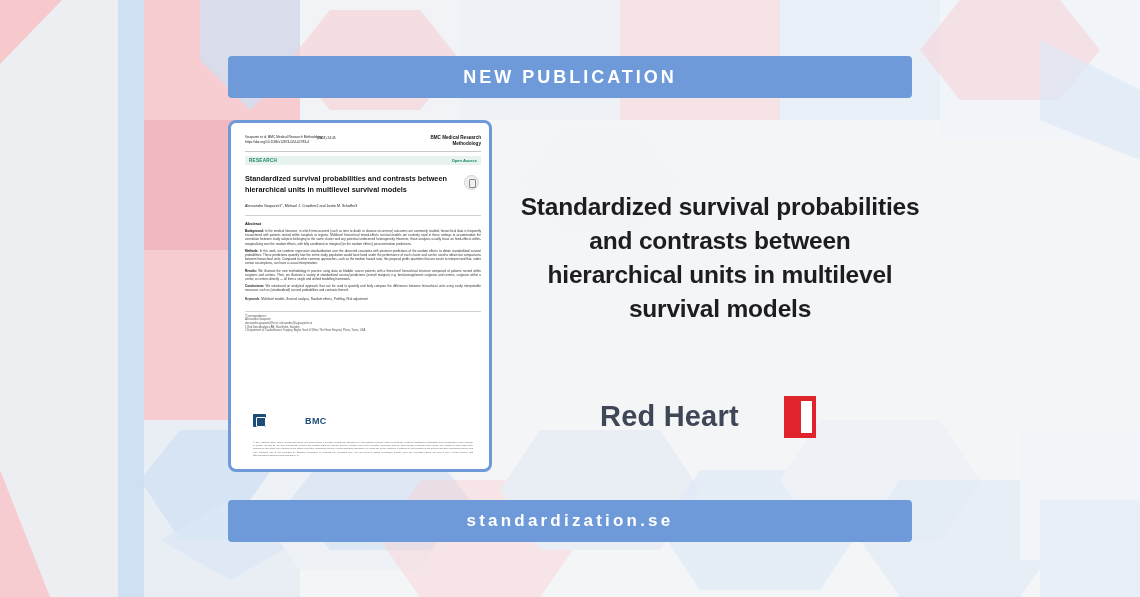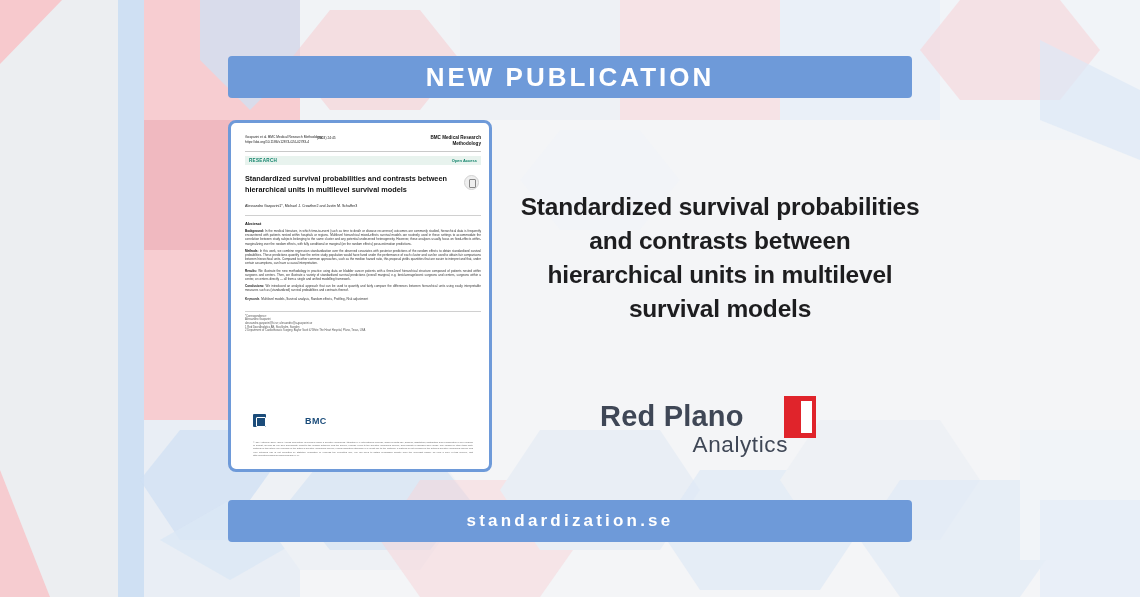--- a/index.html
+++ b/index.html
@@ -11,21 +11,21 @@
   }
   
   #bg{position:absolute;inset:0;overflow:hidden;background:#f4f5f7;}
   #bg svg{display:block;width:1140px;height:597px;}
 
   
   .banner{
     position:absolute;left:228px;width:684px;height:42px;
     background:#6e9ad9;border-radius:4px;
     display:flex;align-items:center;justify-content:center;
-    color:#ffffff;letter-spacing:3px;font-size:26px;font-weight:bold;
+    color:#ffffff;letter-spacing:3px;font-size:18px;font-weight:bold;
   }
   #banner-top{top:56px;}
   #banner-bottom{top:500px;font-size:17px;letter-spacing:3.2px;font-weight:bold;}
 
   
   #paper-card{
     position:absolute;left:228px;top:120px;width:264px;height:352px;
     background:#ffffff;border:3px solid #6e9ad9;border-radius:8px;
     box-sizing:border-box;overflow:hidden;
   }
@@ -195,22 +195,21 @@
       <span class="txt">BMC</span>
     </div>
 
     <div class="pg-legal">© The Author(s) 2024. Open Access This article is licensed under a Creative Commons Attribution 4.0 International License, which permits use, sharing, adaptation, distribution and reproduction in any medium or format, as long as you give appropriate credit to the original author(s) and the source, provide a link to the Creative Commons licence, and indicate if changes were made. The images or other third party material in this article are included in the article's Creative Commons licence, unless indicated otherwise in a credit line to the material. If material is not included in the article's Creative Commons licence and your intended use is not permitted by statutory regulation or exceeds the permitted use, you will need to obtain permission directly from the copyright holder. To view a copy of this licence, visit http://creativecommons.org/licenses/by/4.0/.</div>
   </div>
 </div>
 
 <div id="pub-title">Standardized survival probabilities and contrasts between hierarchical units in multilevel survival models</div>
 
 <div id="logo">
-  <div class="l1">Red Plano</div>
-  <div class="l2">Analytics</div>
+  <div class="l1">Red Heart</div>
   <div class="mark">
     <div class="outer"></div>
     <div class="inner"></div>
   </div>
 </div>
 
 <div class="banner" id="banner-bottom">
   <span>standardization.se</span>
 </div>
 

